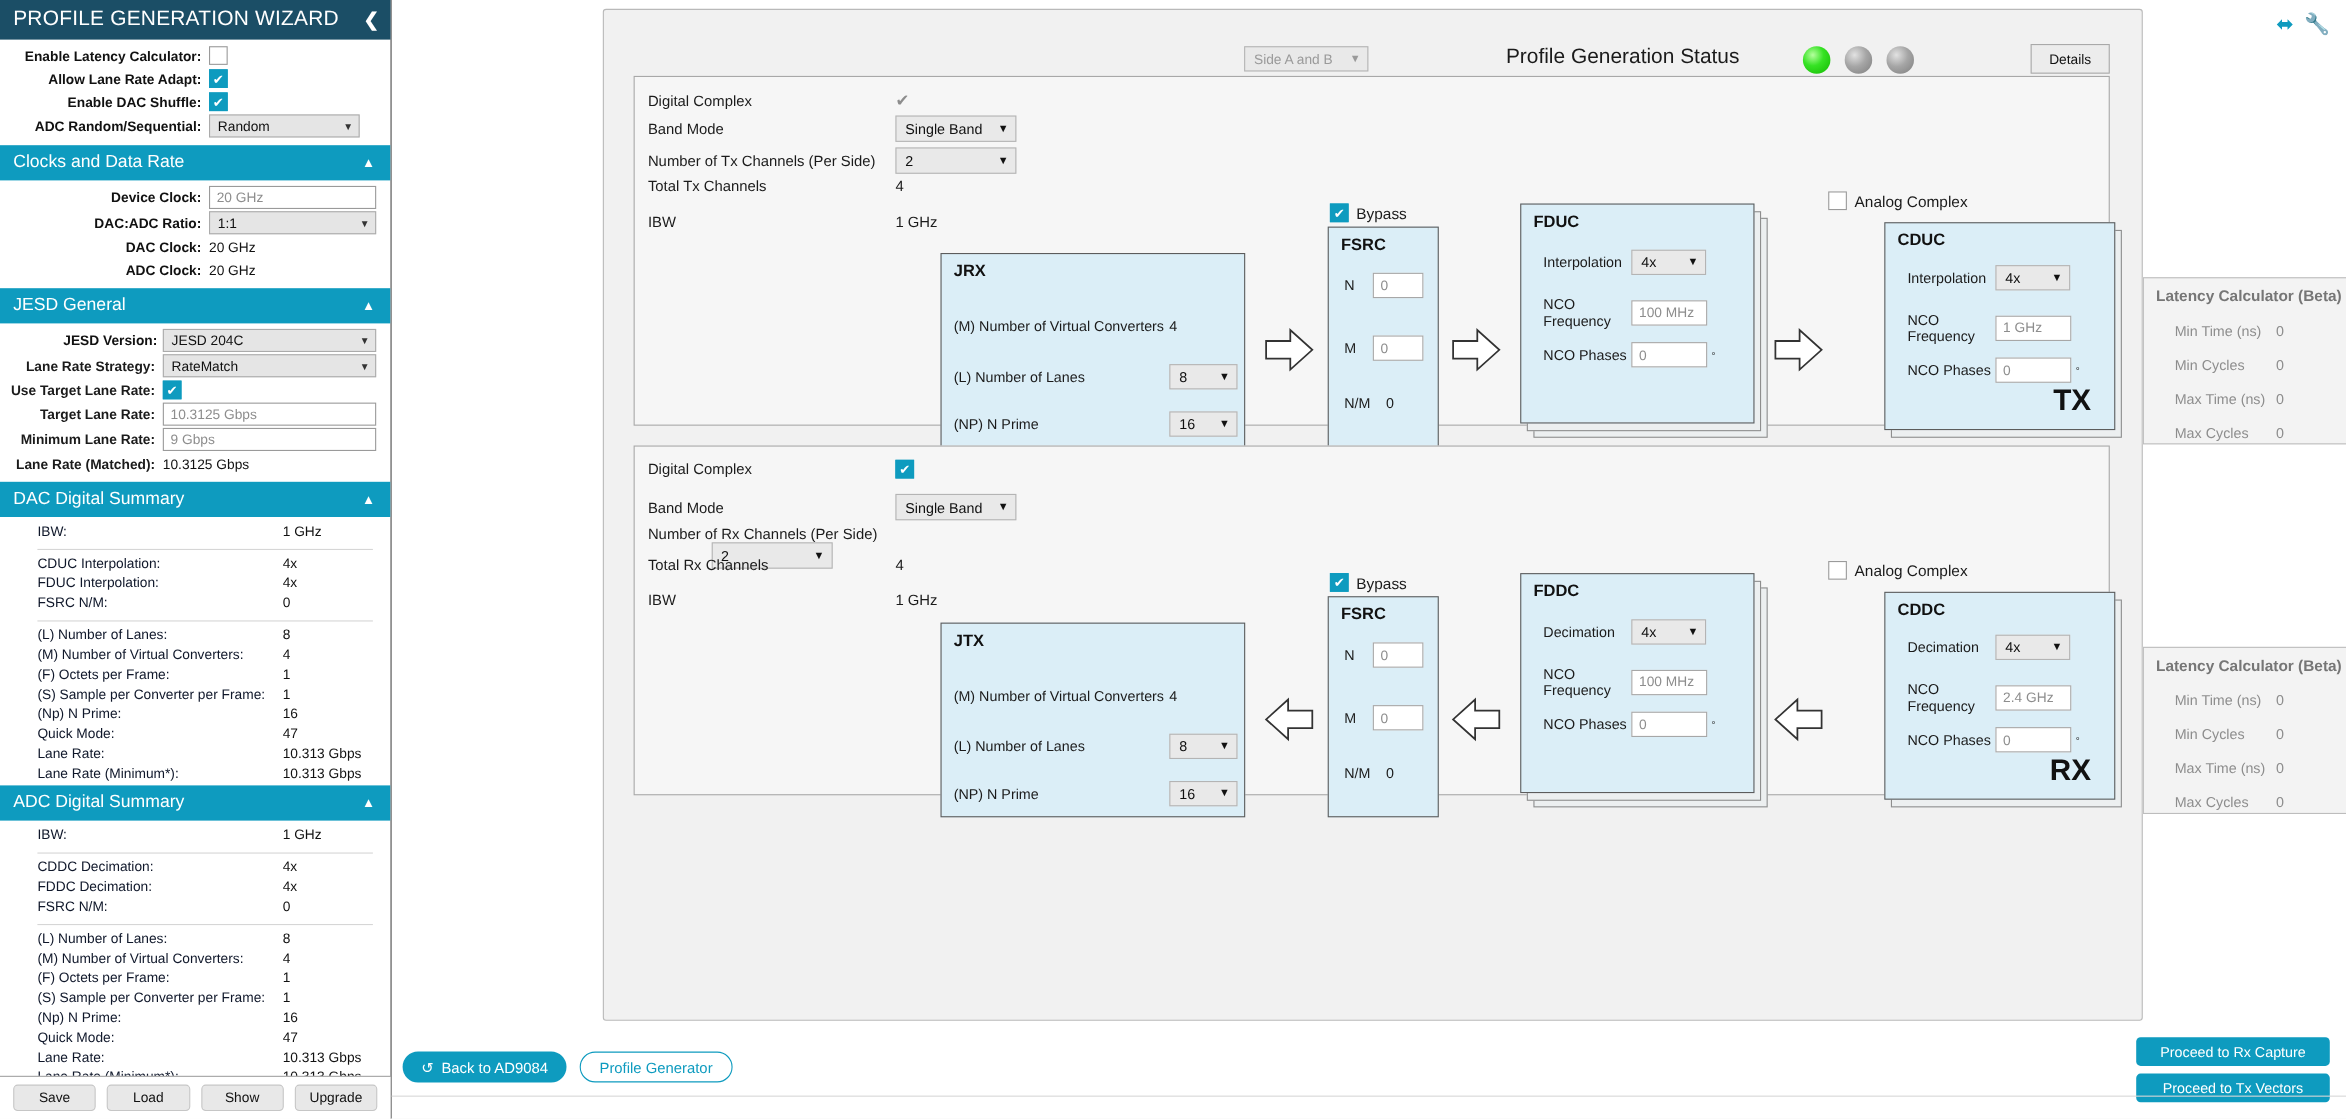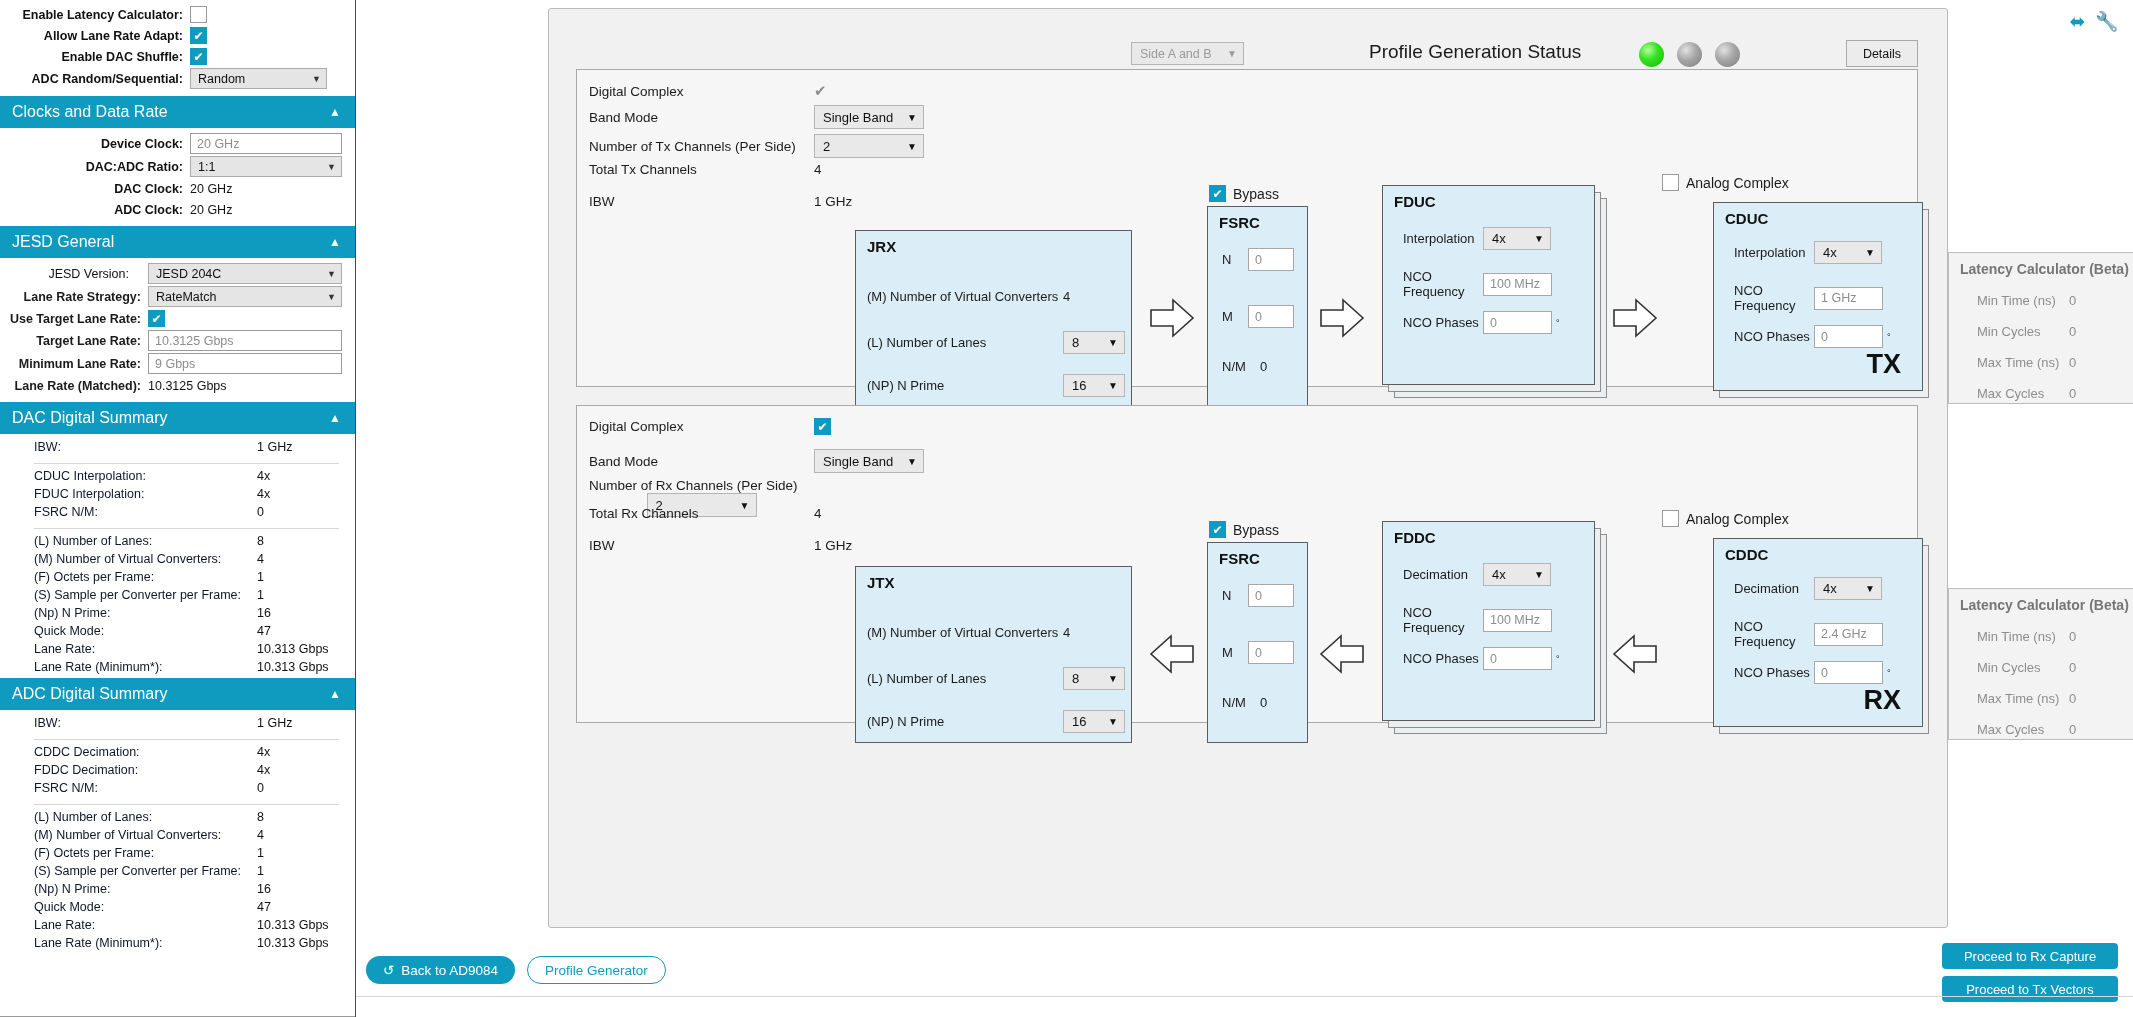--- a/index.html
+++ b/index.html
@@ -163,20 +163,24 @@
   #rx-capture-btn { top:943px; }
   #tx-vectors-btn { top:976px; }
   #hr-bottom { position:absolute; left:356px; top:996px; width:1777px; height:1px; background:#d8d8d8; }
   #topright-icons { position:absolute; right:14px; top:10px; display:flex; gap:10px; }
   .tr-icon { color:#0e9bbf; font-size:19px; }
 </style>
 </head>
 <body>
 
 <div id="sidebar">
+  <div id="sidebar-title">
+    <span>PROFILE GENERATION WIZARD</span>
+    <span class="collapse">❮</span>
+  </div>
   <div id="sidebar-scroll">
 
     <div class="rowlist">
       <div class="frow">
         <span class="lbl lw-190">Enable Latency Calculator:</span>
         <span class="cb"></span>
       </div>
       <div class="frow">
         <span class="lbl lw-190">Allow Lane Rate Adapt:</span>
         <span class="cb on"></span>
@@ -221,21 +225,21 @@
         <span class="val">20 GHz</span>
       </div>
     </div>
 
     <div class="sect-header">
       <span>JESD General</span>
       <span class="chev">▲</span>
     </div>
     <div class="rowlist">
       <div class="frow">
-        <span class="lbl lw-148" style="width:148px;text-align:right;padding-right:19px;font-weight:normal">JESD Version:</span>
+        <span class="lbl lw-148" style="width:148px;text-align:right;padding-right:5px;font-weight:bold">JESD Version:</span>
         <span class="sel" style="width:194px">
           <span>JESD 204C</span>
           <span class="arw">▼</span>
         </span>
       </div>
       <div class="frow">
         <span style="width:148px;text-align:right;padding-right:7px;font-weight:bold">Lane Rate Strategy:</span>
         <span class="sel" style="width:194px">
           <span>RateMatch</span>
           <span class="arw">▼</span>
@@ -371,20 +375,26 @@
           <span class="k">Lane Rate:</span>
           <span class="v">10.313 Gbps</span>
         </div>
       <div class="sum-row">
           <span class="k">Lane Rate (Minimum*):</span>
           <span class="v">10.313 Gbps</span>
         </div>
     </div>
   </div>
 
+  <div id="sidebar-buttons">
+    <button>Save</button>
+    <button>Load</button>
+    <button>Show</button>
+    <button>Upgrade</button>
+  </div>
 </div>
 
 <div id="main">
   <div id="main-top">
     <div id="side-select">
       <span>Side A and B</span>
       <span class="arw" style="font-size:10px">▼</span>
     </div>
     <div id="status-label">Profile Generation Status</div>
     <div class="led green" style="left:1090px"></div>

